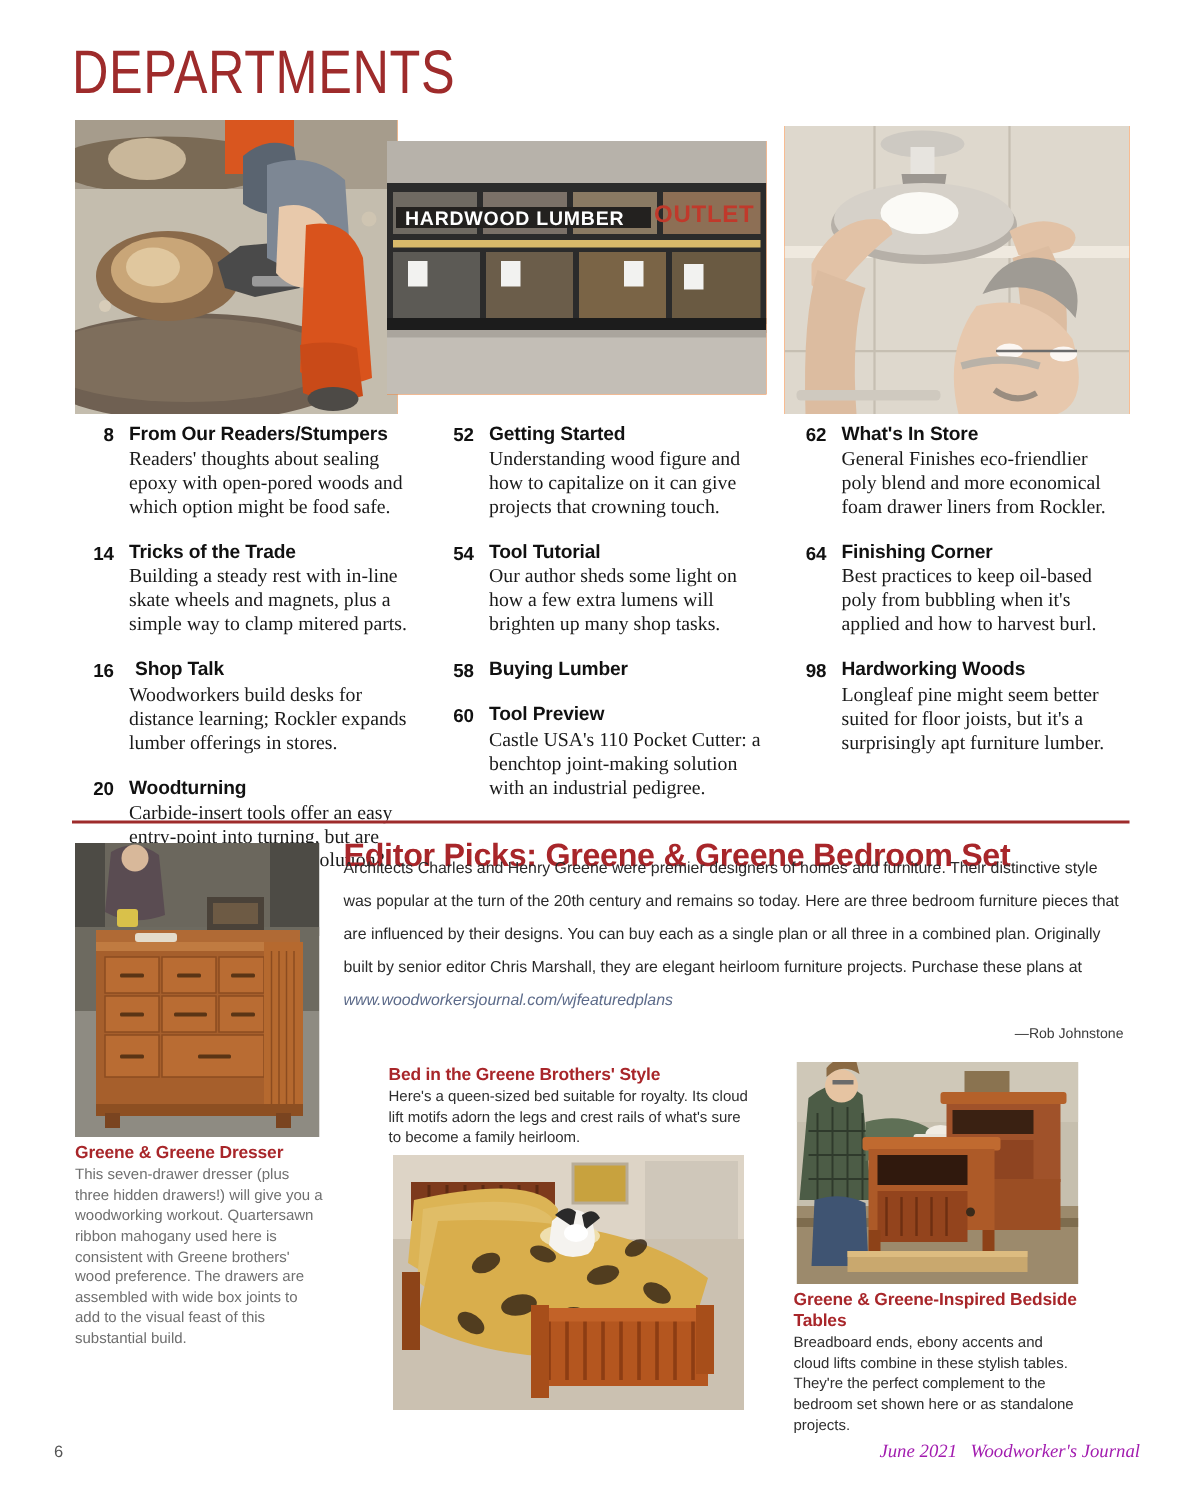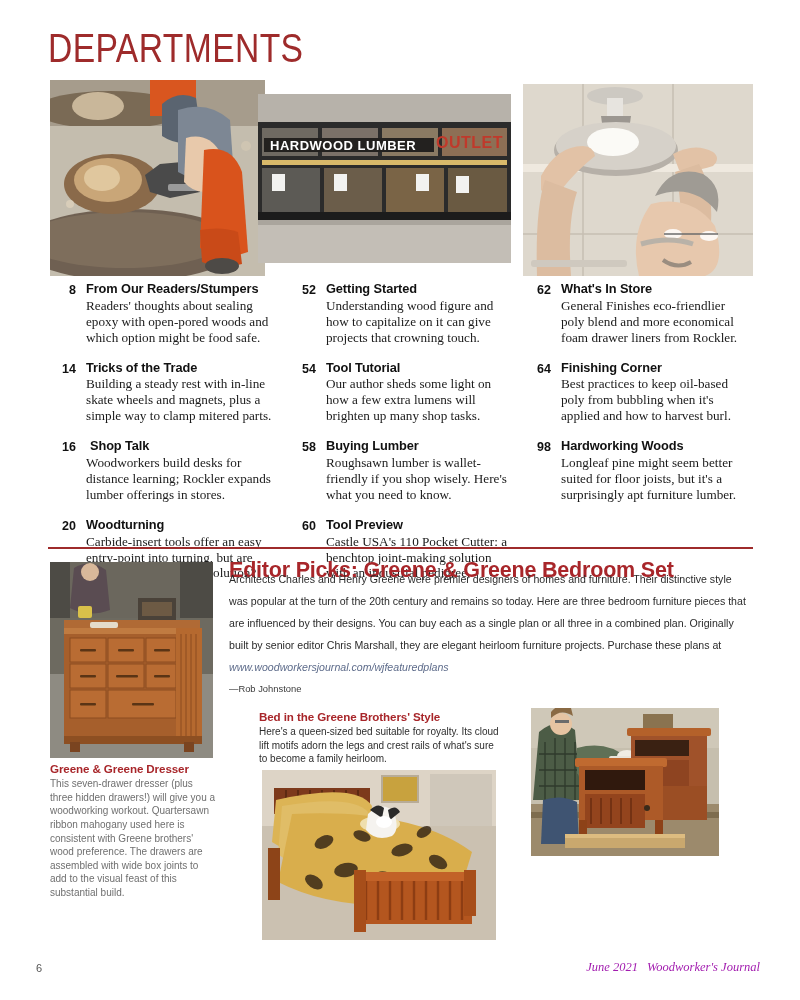--- a/index.html
+++ b/index.html
@@ -133,21 +133,21 @@
   }
   .ep-body .url {
     font-style: italic;
     color: #5d6b8a;
   }
   .ep-byline {
     position: absolute;
     left: 229px;
     top: 683px;
     width: 520px;
-    text-align: left;
+    text-align: right;
     font-family: "Liberation Sans", sans-serif;
     font-size: 9.4px;
     color: #3a3a3a;
   }
 
   
   .dresser-photo {
     position: absolute;
     left: 50px;
     top: 562px;
@@ -353,21 +353,20 @@
         <div class="dsc">Understanding wood figure and how to capitalize on it can give projects that crowning touch.</div>
       </div>
       <div class="entry">
         <div class="pg">54</div>
         <div class="ttl">Tool Tutorial</div>
         <div class="dsc">Our author sheds some light on how a few extra lumens will brighten up many shop tasks.</div>
       </div>
       <div class="entry">
         <div class="pg">58</div>
         <div class="ttl">Buying Lumber</div>
-        <div class="dsc">Roughsawn lumber is wallet-friendly if you shop wisely. Here's what you need to know.</div>
       </div>
       <div class="entry">
         <div class="pg">60</div>
         <div class="ttl">Tool Preview</div>
         <div class="dsc">Castle USA's 110 Pocket Cutter: a benchtop joint-making solution with an industrial pedigree.</div>
       </div>
     </div>
 
     <div class="col col3">
       <div class="entry">
@@ -524,19 +523,23 @@
       <g stroke="#6d2f12" stroke-width="1.6">
         <path d="M60 90 V116 M70 90 V116 M80 90 V116 M90 90 V116 M100 90 V116"></path>
       </g>
       <circle cx="116" cy="100" r="3" fill="#3a2a1a"></circle>
       <rect x="48" y="112" width="8" height="26" fill="#8d4218"></rect>
       <rect x="124" y="112" width="8" height="26" fill="#8d4218"></rect>
       <rect x="34" y="126" width="120" height="14" fill="#c9a86e"></rect>
       <rect x="34" y="126" width="120" height="4" fill="#ddbc80"></rect>
     </svg>
   </div>
+  <div class="tables-cap">
+    <div class="cap-head">Greene &amp; Greene-Inspired Bedside Tables</div>
+    <div class="cap-body">Breadboard ends, ebony accents and cloud lifts combine in these stylish tables. They're the perfect complement to the bedroom set shown here or as standalone projects.</div>
+  </div>
 
   <div class="foot-page">6</div>
   <div class="foot-right">
     <span class="issue">June 2021</span><span>Woodworker's Journal</span>
   </div>
 
 </div>
 
 </body></html>

